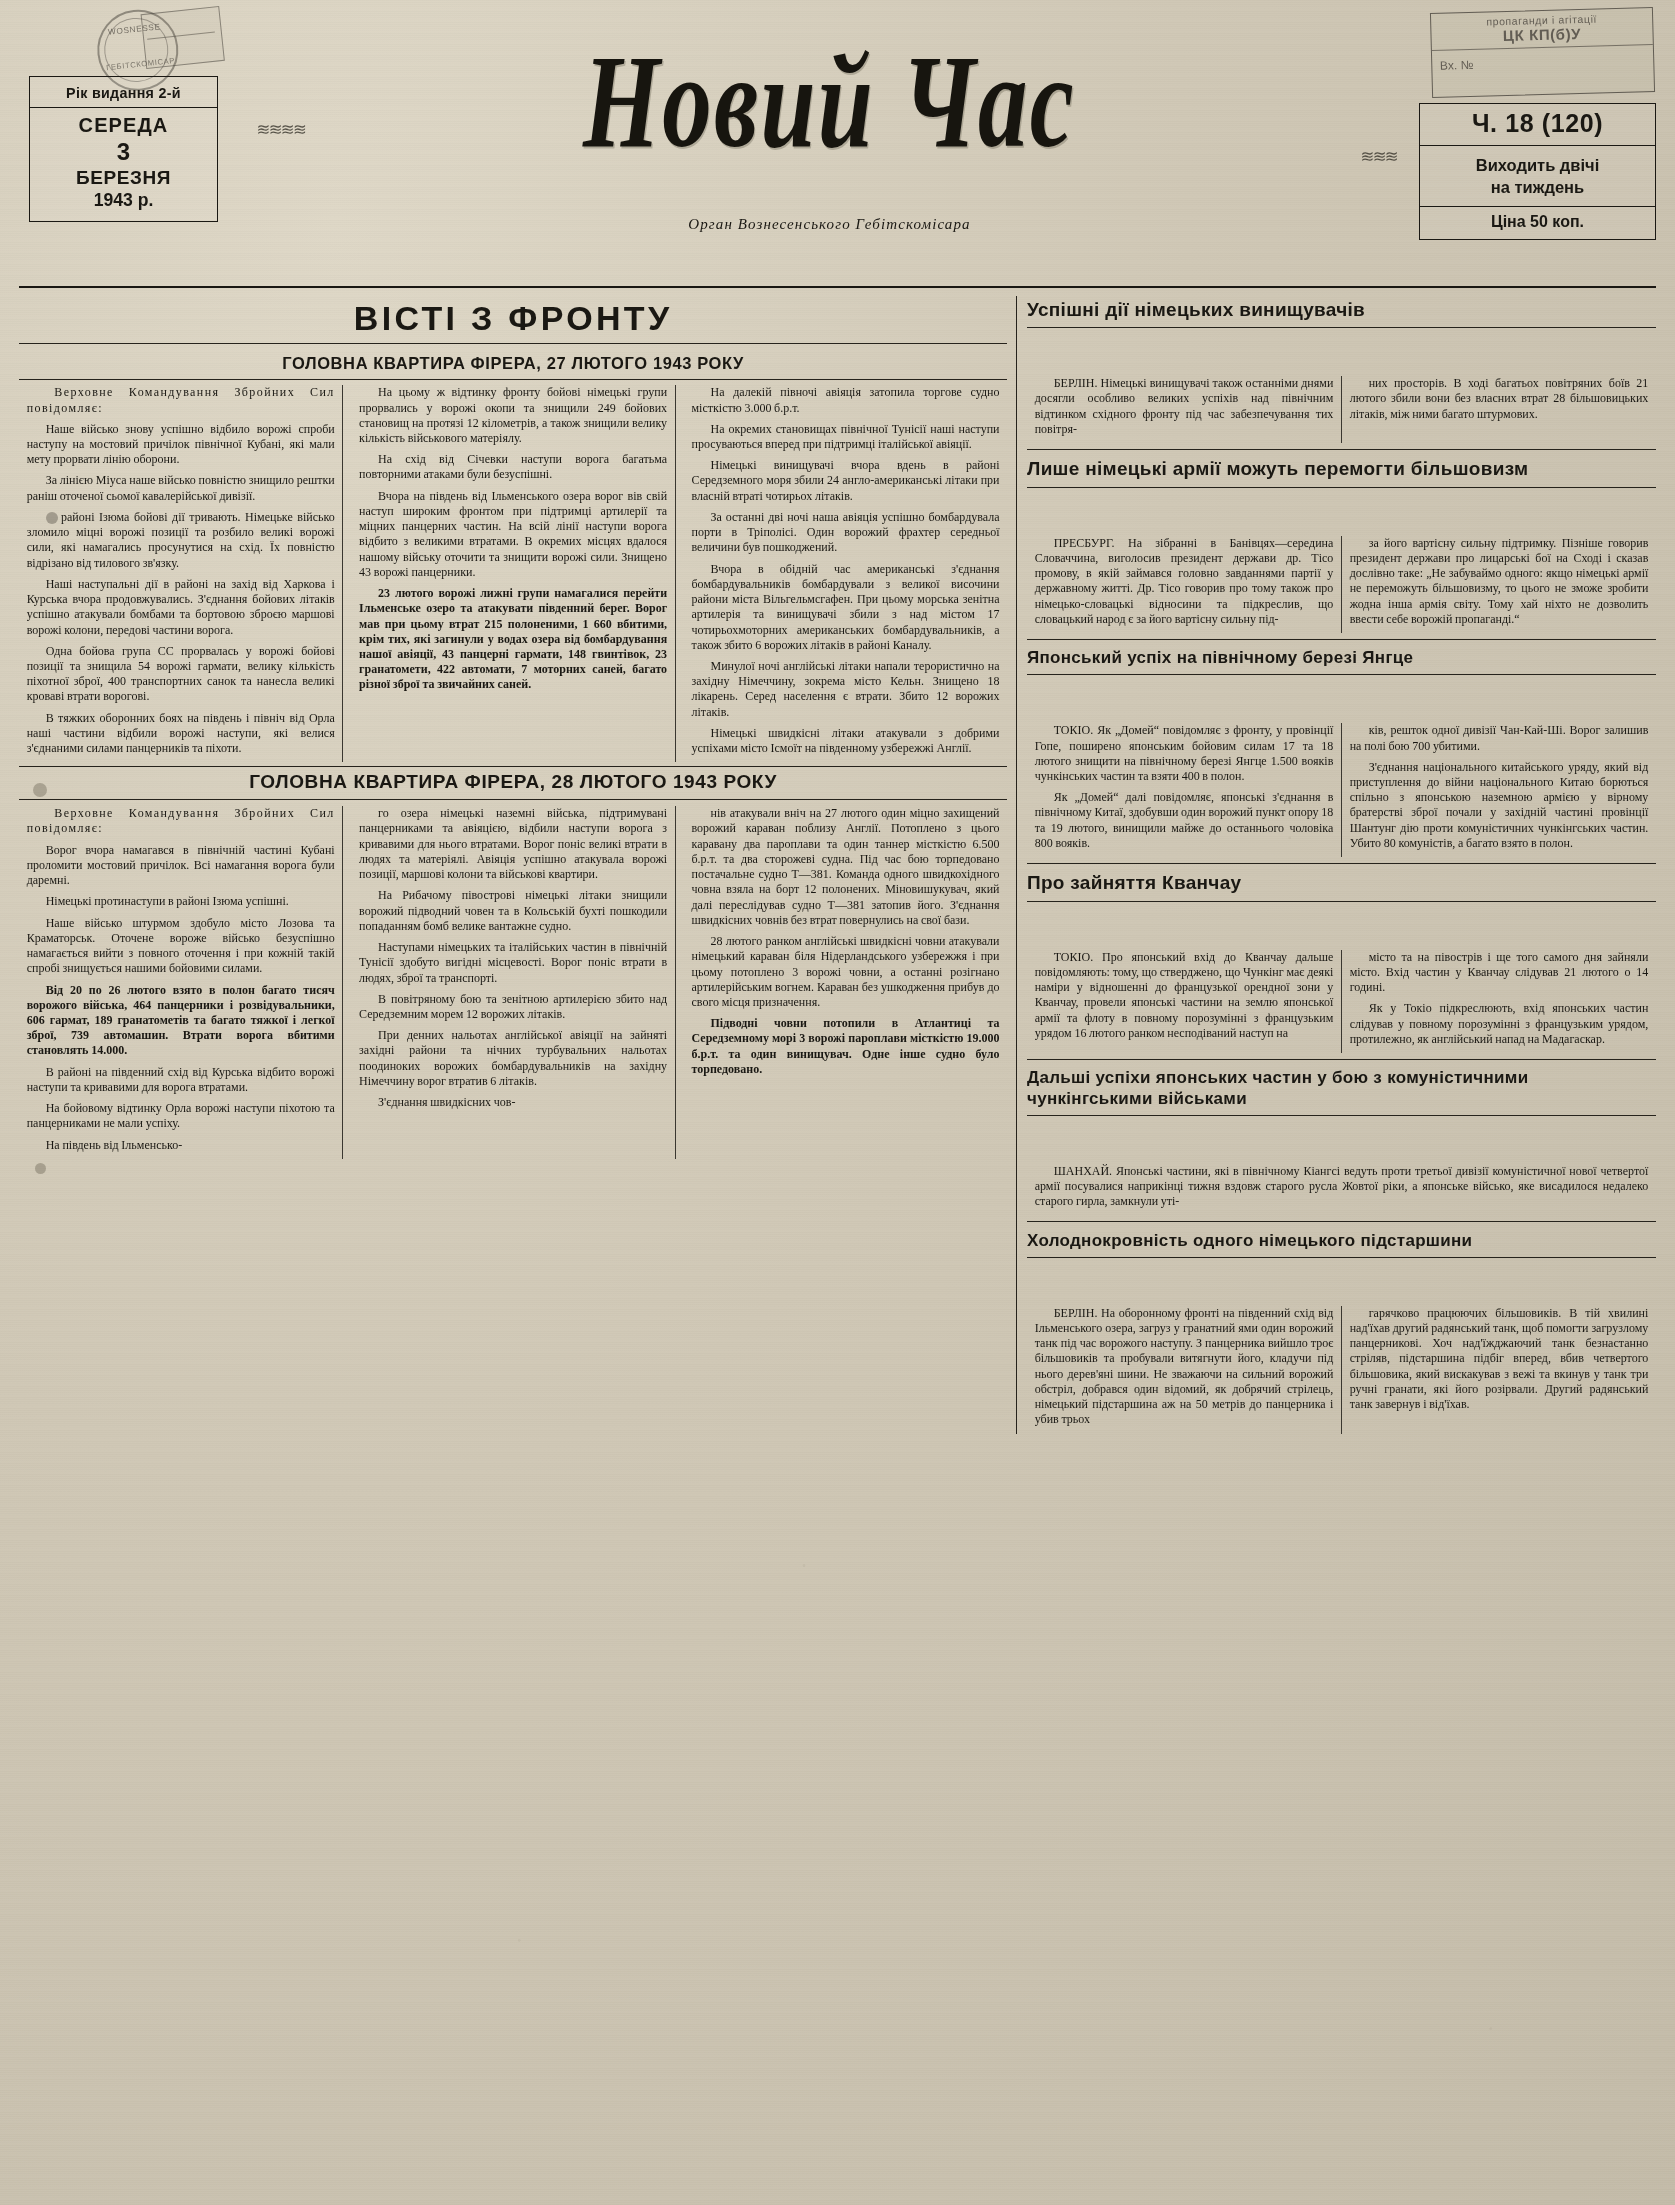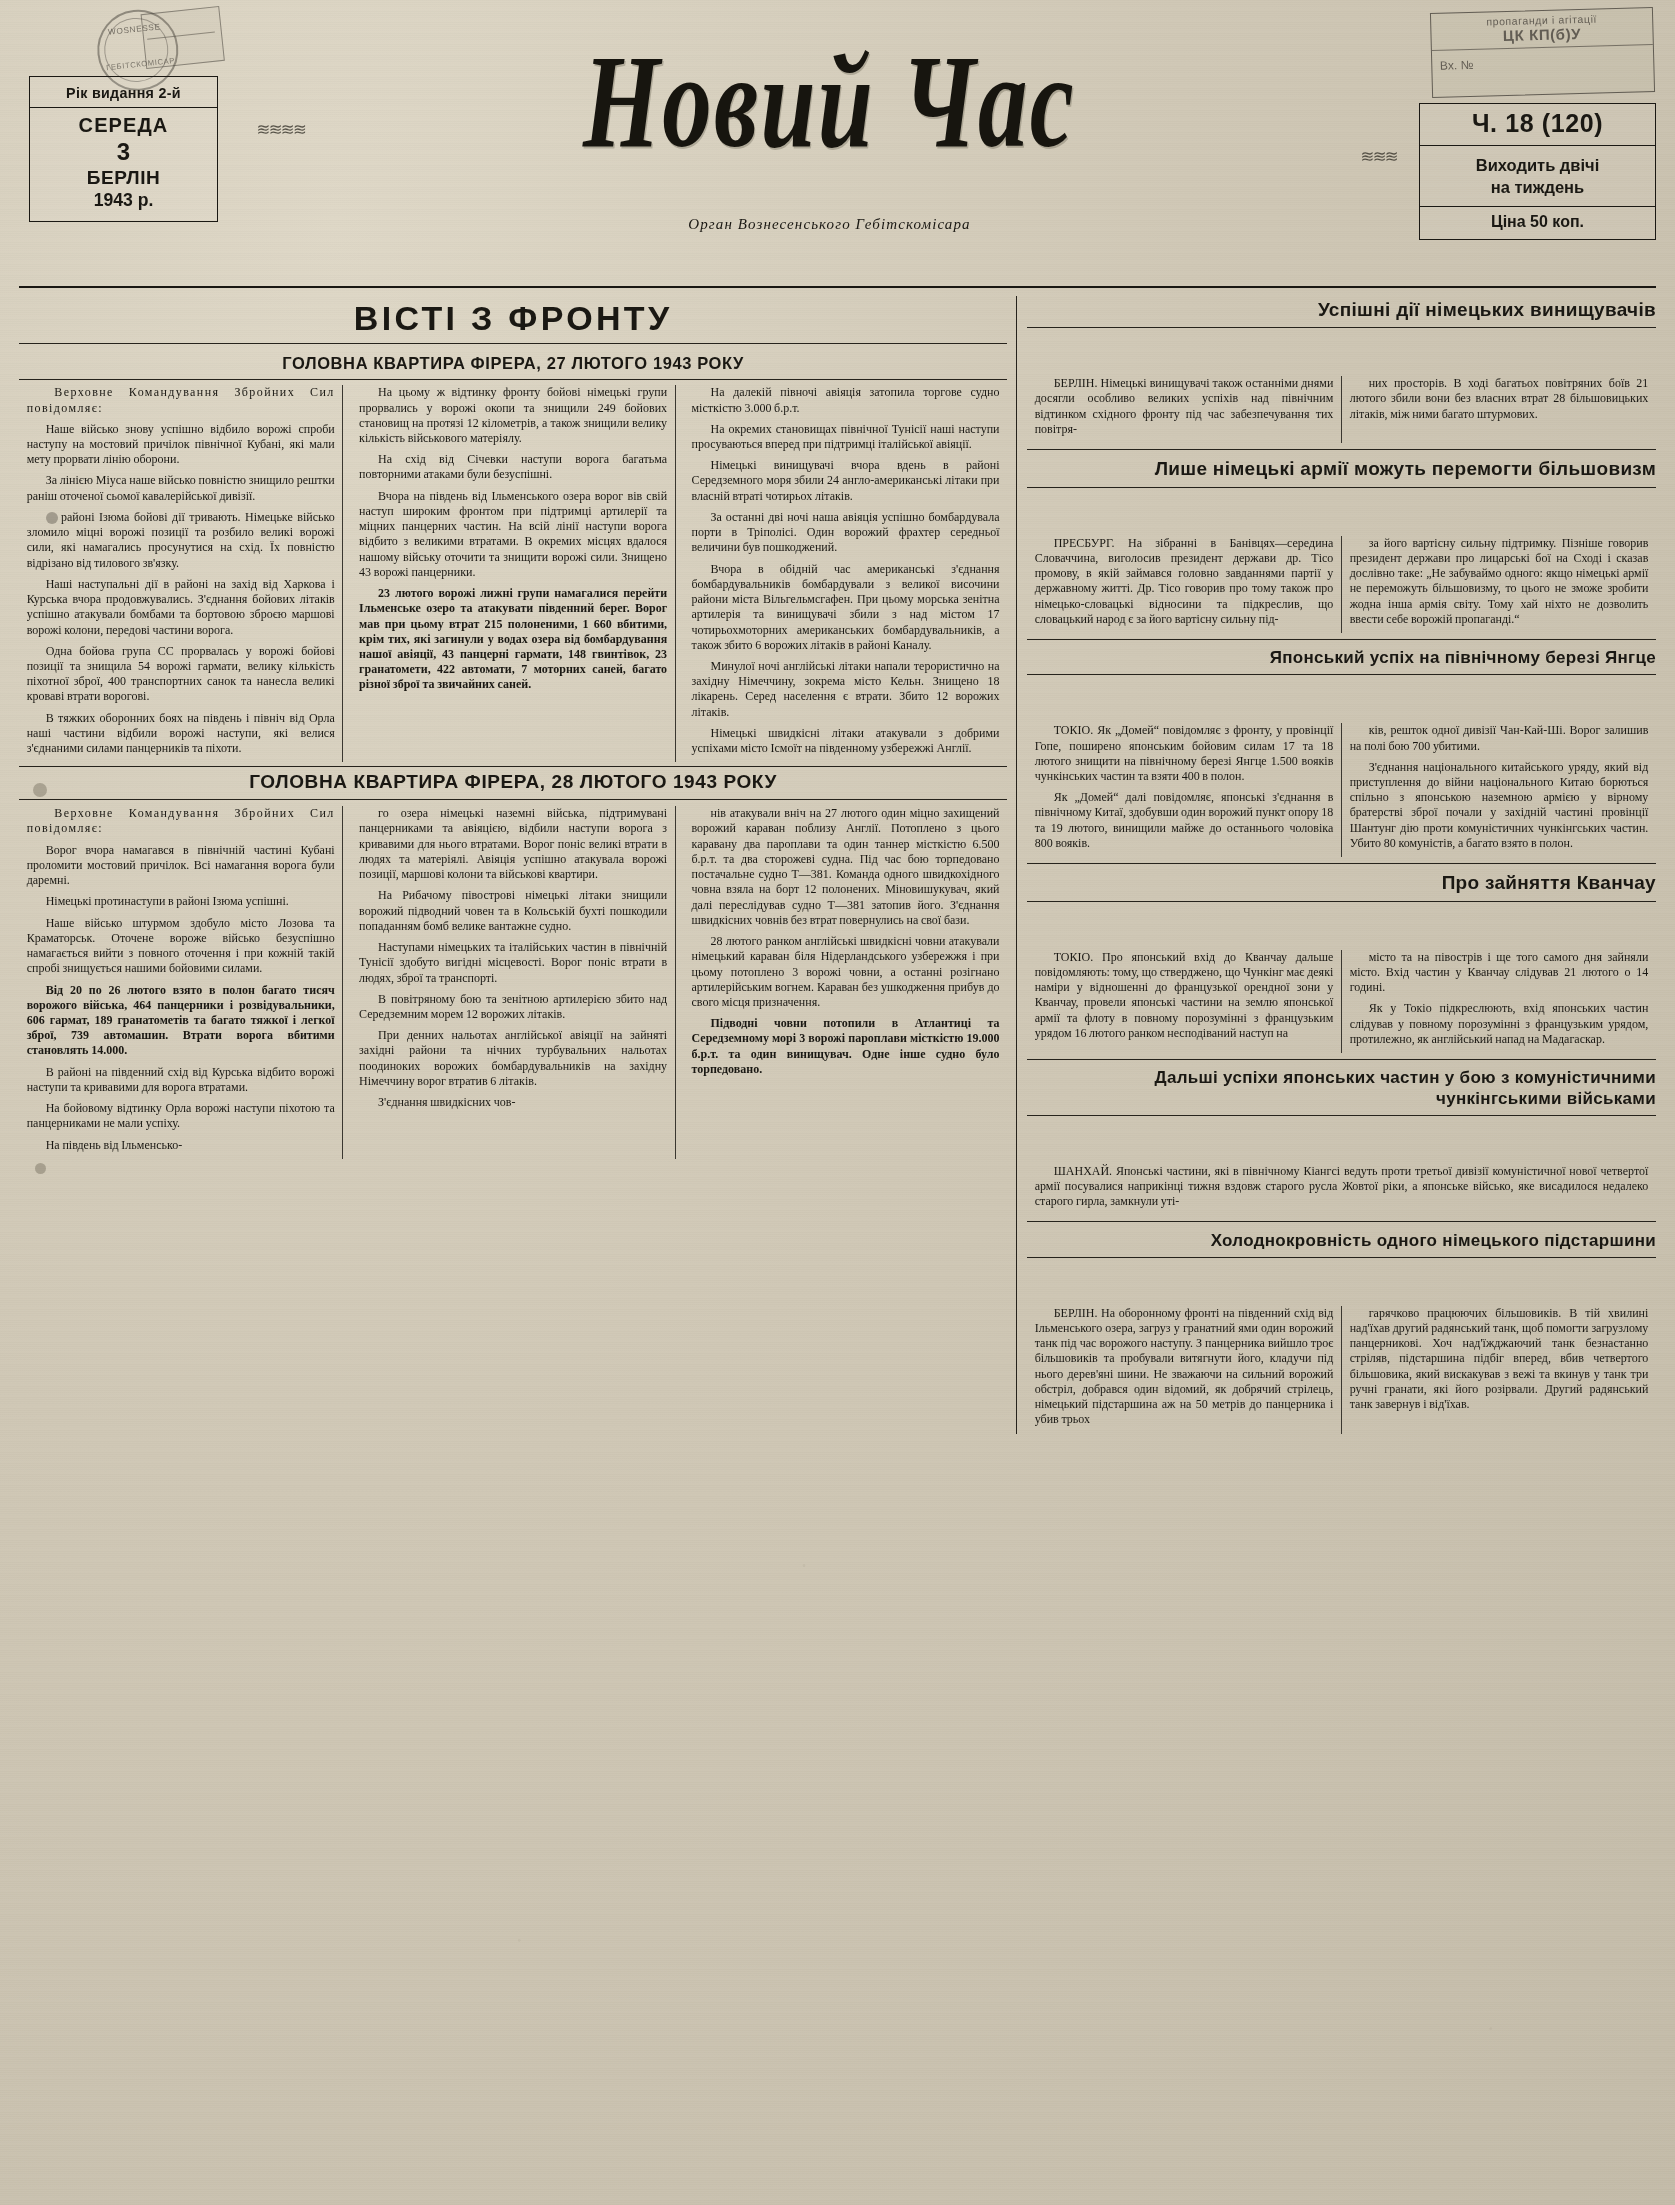--- a/index.html
+++ b/index.html
@@ -230,21 +230,21 @@
     word-spacing:-0.3px;
   }
   .col p.b, .rcol p.b{font-weight:bold;}
   .col p.sp{letter-spacing:1.4px; text-indent:27.6px;}
 
   .rule{
     border-top:1.7px solid #26231c;
     margin:5.5px 0 5.5px 0;
   }
   .sec-head{
-    text-align:right;
+    text-align:left;
     font-family:"Liberation Sans", sans-serif;
     font-weight:bold;
     font-size:19px;
     line-height:1.2;
     letter-spacing:0.3px;
     padding:3.3px 0 5.5px 0;
     border-bottom:1.7px solid #26231c;
     margin-bottom:5.5px;
   }
   .sec-head.small{font-size:17px;}
@@ -290,21 +290,21 @@
         <div class="ring2"></div>
         <div class="ringtext">WOSNESSE</div>
         <div class="ringtext2">ГЕБІТСКОМІСАР</div>
         <div class="box"></div>
         <div class="boxline" style="top:33px;"></div>
       </div>
       <div class="date-box">
         <div class="yearline">Рік видання 2-й</div>
         <div class="d1">СЕРЕДА</div>
         <div class="d2">3</div>
-        <div class="d3">БЕРЛІН</div>
+        <div class="d3">БЕРЕЗНЯ</div>
         <div class="d4">1943 р.</div>
       </div>
     </div>
 
     <div class="mast-center">
       <div class="orn l">≋≋≋≋</div>
       <div class="orn r">≋≋≋</div>
       <div class="title">Новий Час</div>
       <div class="subtitle">Орган  Вознесенського  Гебітскомісара</div>
     </div>

